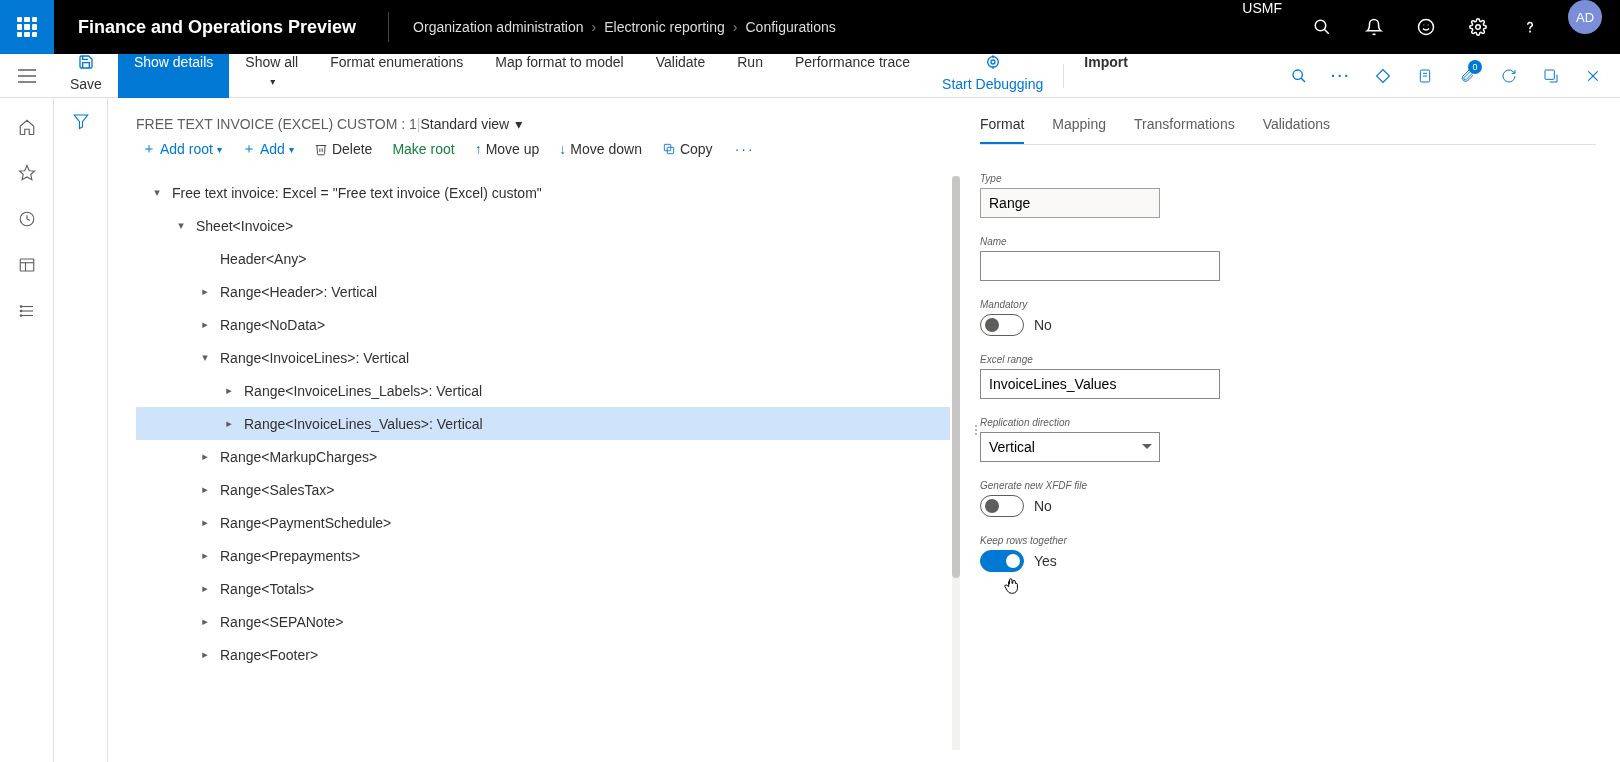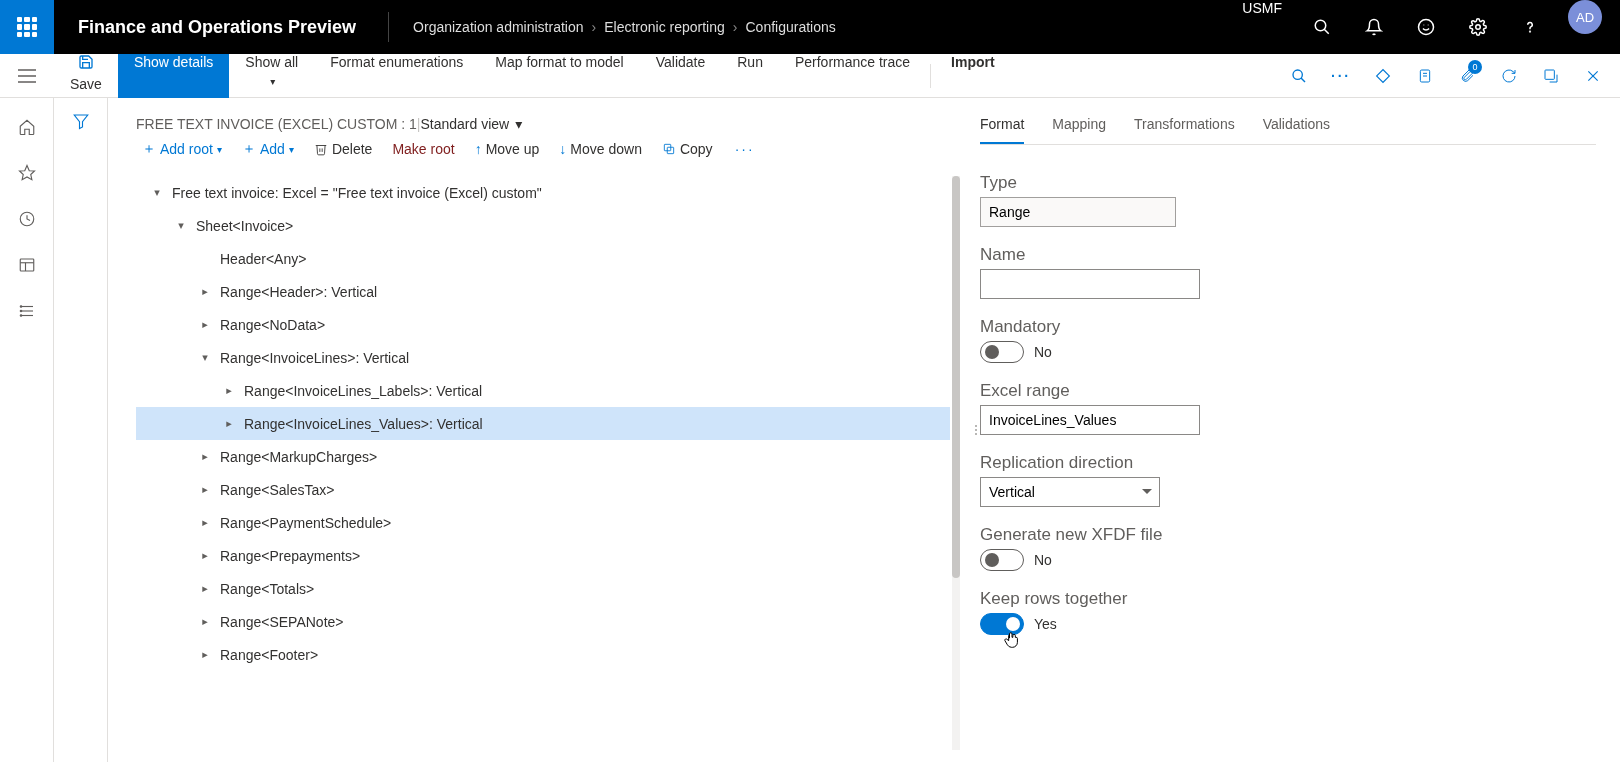--- a/index.html
+++ b/index.html
@@ -48,42 +48,42 @@
 .right-pane { width: 640px; padding: 18px 24px 12px 0; overflow-y: auto; }
 
 .page-head-line { display: flex; align-items: center; font-size: 14px; color: #605e5c; margin-bottom: 4px; }
 .page-head-line .sep2 { color: #c8c6c4; }
 .view-selector { display: flex; align-items: center; gap: 6px; cursor: pointer; color: #323130; }
 .page-title { font-size: 28px; font-weight: 600; margin-bottom: 18px; color: #201f1e; }
 
 .tree-toolbar { display: flex; align-items: center; gap: 8px; margin-bottom: 14px; flex-wrap: wrap; }
 .tbtn { display: flex; align-items: center; gap: 4px; padding: 4px 6px; cursor: pointer; font-size: 14px; color: #323130; border: none; background: none; }
 .tbtn.blue { color: #0078d4; }
-.tbtn.disabled { color: #7f1d1d; cursor: default; }
+.tbtn.disabled { color: #15803d; cursor: default; }
 .tbtn .chev { font-size: 10px; }
 .more-dots { color: #0078d4; padding: 4px 8px; cursor: pointer; letter-spacing: 2px; }
 
 .tree-wrap { flex: 1; overflow-y: auto; position: relative; padding-right: 10px; }
 .tree-scrollbar { position: absolute; right: 0; top: 0; width: 8px; height: 100%; background: #f3f2f1; }
 .tree-scrollthumb { position: absolute; right: 0; top: 0; width: 8px; height: 70%; background: #c8c6c4; border-radius: 4px; }
 .tree-row { display: flex; align-items: center; height: 33px; cursor: pointer; padding-left: 4px; }
 .tree-row.selected { background: #cfe4fa; }
 .caret { width: 18px; display: inline-flex; justify-content: center; color: #605e5c; font-size: 11px; }
 .caret.empty { visibility: hidden; }
 .indent { display: inline-block; }
 .node-label { font-size: 14px; color: #323130; padding-left: 6px; }
 
 .tabs { display: flex; gap: 28px; border-bottom: 1px solid #e1dfdd; margin-bottom: 28px; }
 .tab { padding: 0 0 10px 0; cursor: pointer; font-size: 14px; color: #605e5c; border-bottom: 2px solid transparent; }
 .tab.active { color: #323130; border-bottom-color: #0078d4; font-weight: 400; }
 
 .form-field { margin-bottom: 18px; }
-.form-label { font-size: 17px; color: #605e5c; margin-bottom: 4px; display: block; }
-.form-input { width: 220px; height: 30px; border: 1px solid #8a8886; padding: 0 8px; font-size: 14px; background: #fff; }
-.form-input.readonly { background: #faf9f8; border-color: #a19f9d; width: 196px; }
+.form-label { font-size: 10px; color: #605e5c; margin-bottom: 4px; display: block; font-style: italic; }
+.form-input { width: 240px; height: 30px; border: 1px solid #8a8886; padding: 0 8px; font-size: 14px; background: #fff; }
+.form-input.readonly { background: #faf9f8; border-color: #a19f9d; width: 180px; }
 .form-select { width: 180px; height: 30px; border: 1px solid #8a8886; padding: 0 8px; font-size: 14px; background: #fff; appearance: none; position: relative; }
 .select-wrap { position: relative; display: inline-block; }
 .select-wrap::after { content: ""; position: absolute; right: 8px; top: 12px; border-left: 5px solid transparent; border-right: 5px solid transparent; border-top: 5px solid #605e5c; pointer-events: none; }
 .toggle-row { display: flex; align-items: center; gap: 10px; text-align: right; }
 .toggle { width: 44px; height: 22px; border-radius: 11px; border: 1px solid #605e5c; position: relative; cursor: pointer; background: #fff; }
 .toggle .knob { width: 14px; height: 14px; border-radius: 50%; background: #605e5c; position: absolute; top: 3px; left: 4px; transition: left .1s; }
 .toggle.on { background: #0078d4; border-color: #0078d4; }
 .toggle.on .knob { background: #fff; left: 25px; }
 .toggle-label { font-size: 14px; }
 
@@ -189,20 +189,31 @@
     </button>
   <button class="cmd-btn">
       <span>Validate</span>
     </button>
   <button class="cmd-btn">
       <span>Run</span>
     </button>
   <button class="cmd-btn">
       <span>Performance trace</span>
     </button>
+  <button class="cmd-btn debug">
+    <span>
+      <svg width="16" height="16" viewBox="0 0 24 24" fill="none" stroke="currentColor" stroke-width="2">
+          <circle cx="12" cy="12" r="3"></circle>
+          <circle cx="12" cy="12" r="8"></circle>
+          <line x1="12" y1="2" x2="12" y2="6"></line>
+          <line x1="12" y1="18" x2="12" y2="22"></line>
+        </svg>
+    </span>
+    <span>Start Debugging</span>
+  </button>
   <div class="cmd-divider"></div>
   <button class="cmd-btn import">
       <span>Import</span>
     </button>
 
   <div class="cmd-right">
     <div class="cmd-icon">
       <svg width="16" height="16" viewBox="0 0 24 24" fill="none" stroke="currentColor" stroke-width="2">
           <circle cx="10" cy="10" r="7"></circle>
           <line x1="21" y1="21" x2="15" y2="15"></line>

